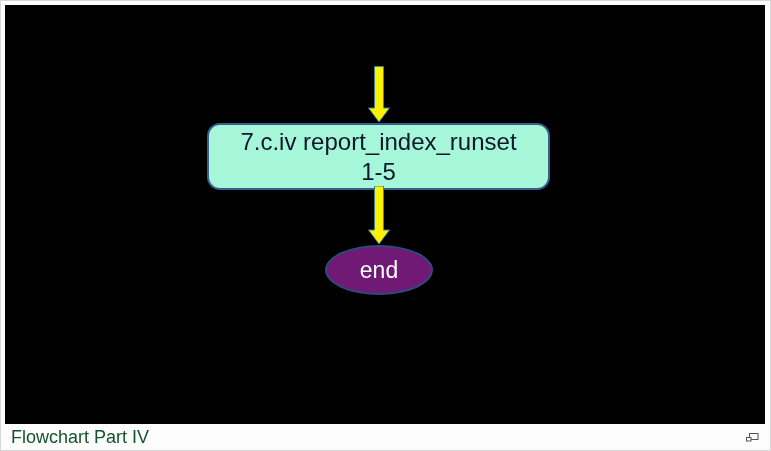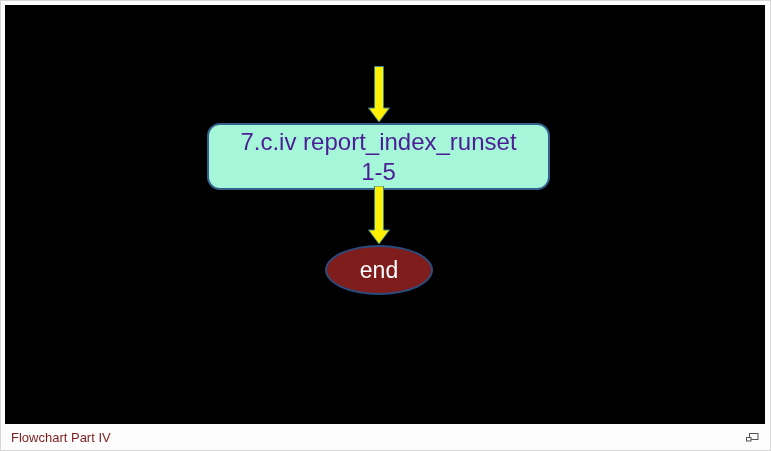--- a/index.html
+++ b/index.html
@@ -38,34 +38,34 @@
     width: 343px;
     height: 67px;
     box-sizing: border-box;
     background: #a6f6d9;
     border: 2px solid #33618c;
     border-radius: 13px;
     display: flex;
     flex-direction: column;
     align-items: center;
     justify-content: center;
-    color: #4c1d95;
+    color: #0f172a;
     font-size: 24px;
     line-height: 30px;
     text-align: center;
     white-space: nowrap;
   }
   .end-node {
     position: absolute;
     left: 320px;
     top: 240px;
     width: 108px;
     height: 50px;
     box-sizing: border-box;
-    background: #7f1d1d;
+    background: #701a75;
     border: 2px solid #2a4b7c;
     border-radius: 50%;
     display: flex;
     align-items: center;
     justify-content: center;
     color: #ffffff;
     font-size: 23px;
   }
   .caption-bar {
     position: absolute;
@@ -74,22 +74,22 @@
     top: 423px;
     height: 26px;
     background: #fcfcfc;
     display: flex;
     align-items: center;
     justify-content: space-between;
     padding: 0 10px;
     box-sizing: border-box;
   }
   .caption-text {
-    font-size: 13px;
-    color: #7f1d1d;
+    font-size: 18px;
+    color: #14532d;
   }
   .popout-btn {
     width: 16px;
     height: 16px;
     display: flex;
     align-items: center;
     justify-content: center;
     cursor: pointer;
     background: transparent;
     border: none;

